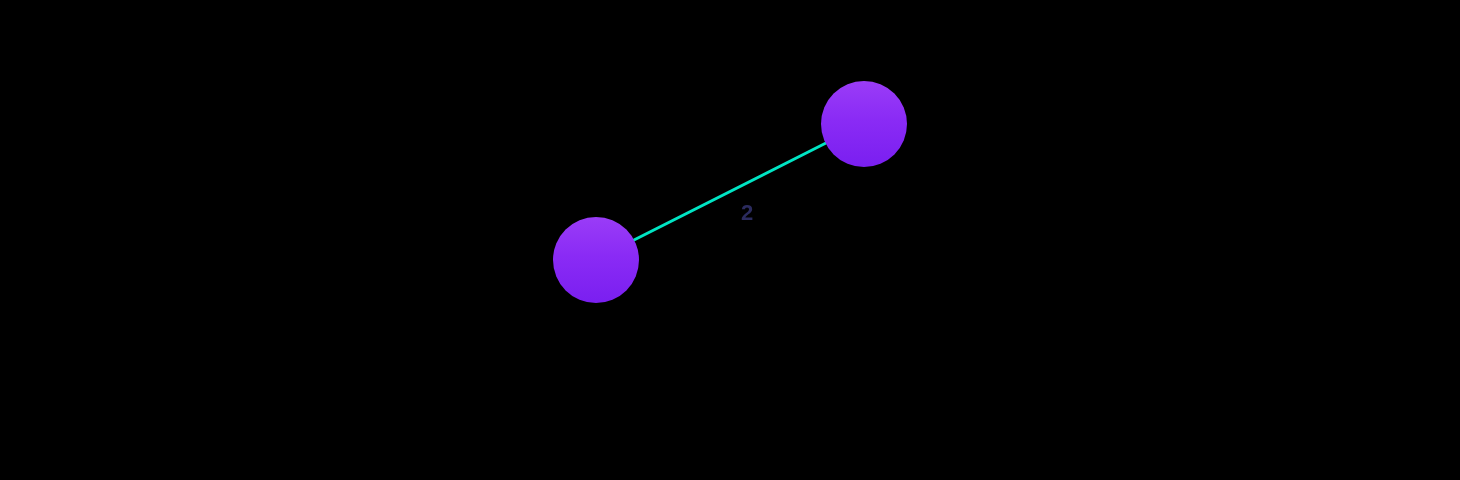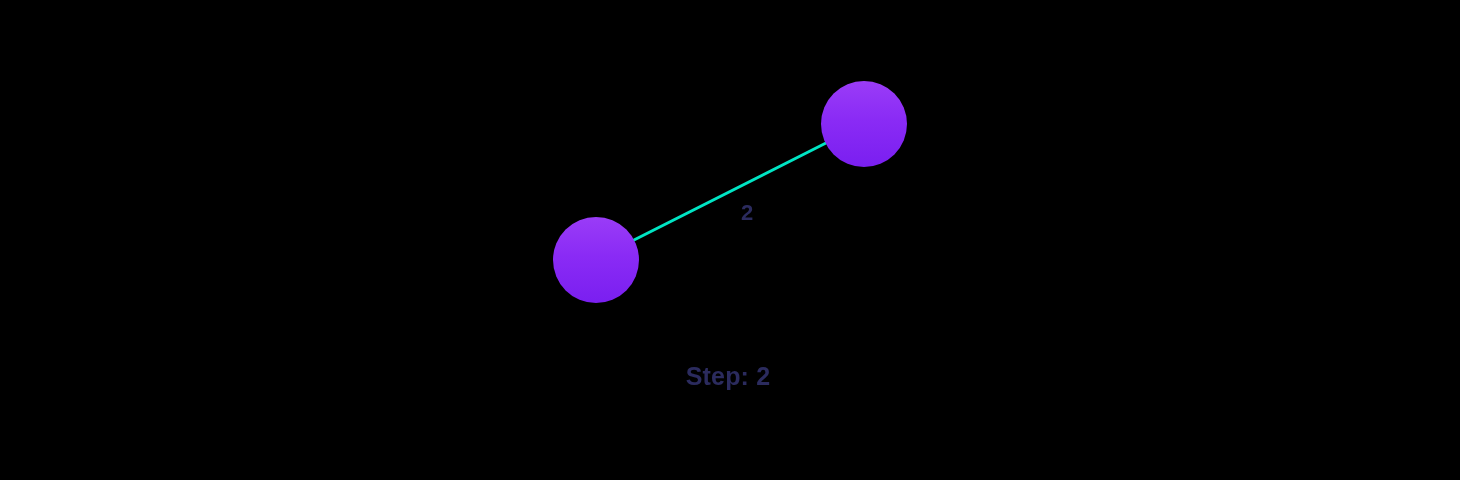--- a/index.html
+++ b/index.html
@@ -75,15 +75,14 @@
     <g>
       <circle class="node-circle" cx="596" cy="260" r="43" fill="url(#nodeGrad)"></circle>
       <circle class="node-circle" cx="864" cy="124" r="43" fill="url(#nodeGrad)"></circle>
     </g>
 
     <g>
       <text class="edge-label-text" x="747" y="214" fill="#2B2B5E">2</text>
     </g>
   </svg>
 
-  <div class="step-label" style="color: rgb(43, 43, 94);">Step: 2</div>
 
 </div>
 
 </body></html>

